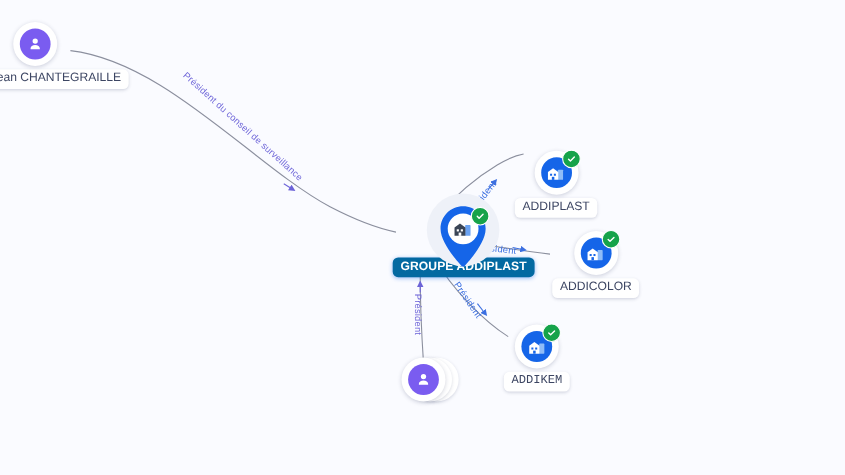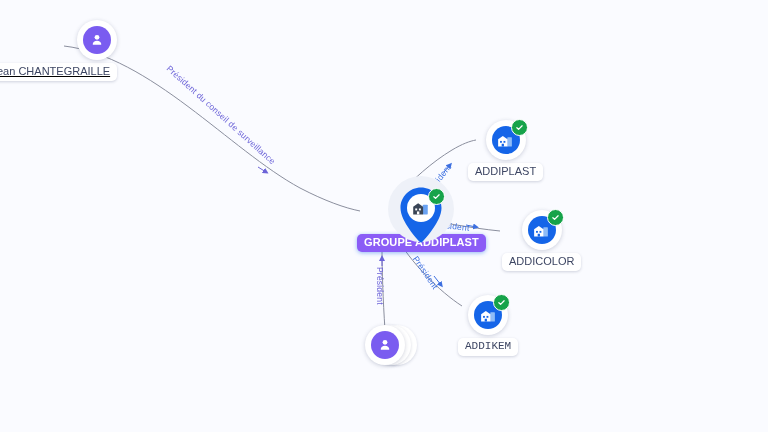--- a/index.html
+++ b/index.html
@@ -107,31 +107,31 @@
     font-size:11px;
     white-space:nowrap;
     line-height:13px;
   }
   .pill.plain{
     background:#ffffff;
     color:#3d4663;
     box-shadow:0 1px 3px rgba(40,50,90,.2);
   }
   .pill.selected{
-    background:#8b5cf6;
+    background:#0369a1;
     color:#ffffff;
     font-weight:bold;
     letter-spacing:.1px;
     box-shadow:0 1px 4px rgba(21,101,232,.45);
   }
 
   
-  #node-jean          {left:12px;  top:20px;  align-items:flex-end;text-decoration:underline;}
+  #node-jean          {left:12px;  top:20px;  align-items:flex-start;}
   #node-groupe        {left:357px; top:186px;}
-  #node-addiplast     {left:468px; top:120px;justify-content:center;}
+  #node-addiplast     {left:468px; top:137px;justify-content:center;}
   #node-addicolor     {left:502px; top:210px;}
   #node-addikem       {left:458px; top:295px;font-family:Liberation Mono, monospace;}
   #node-maxime        {left:365px; top:325px;}
   #node-jean .pill    {margin-left:-22px;}
 </style>
 </head>
 <body>
 
 <div id="graph">
 

